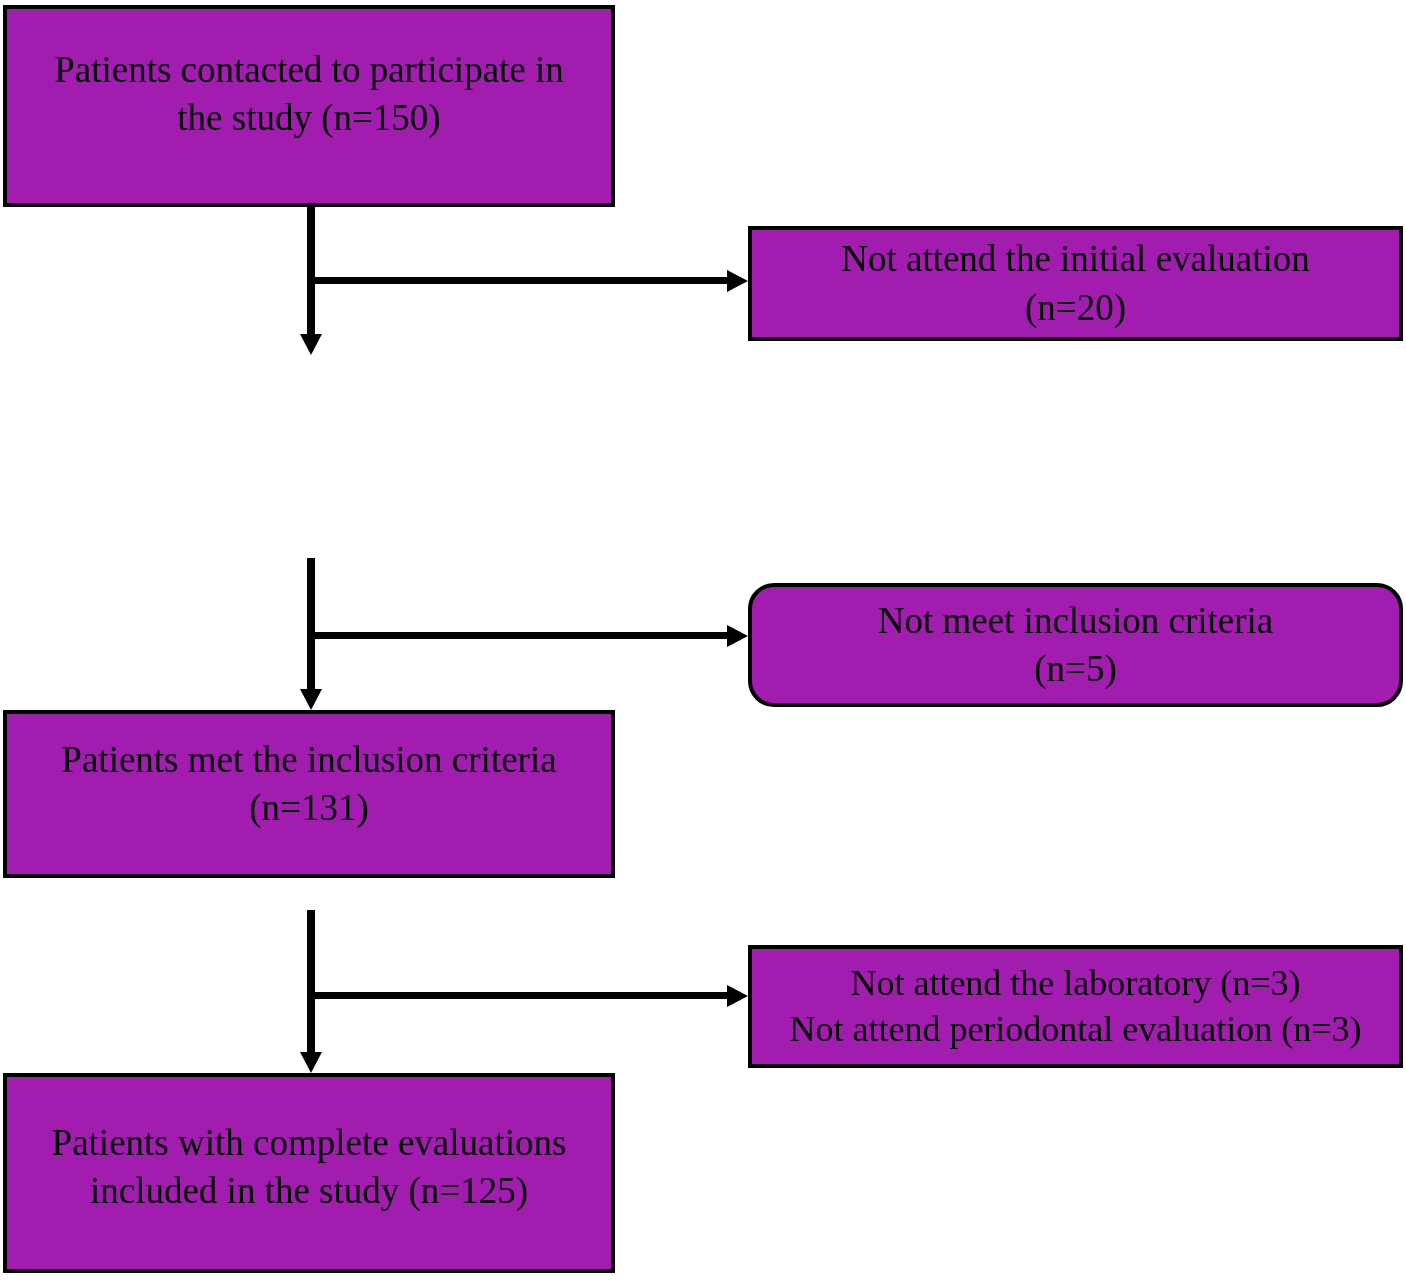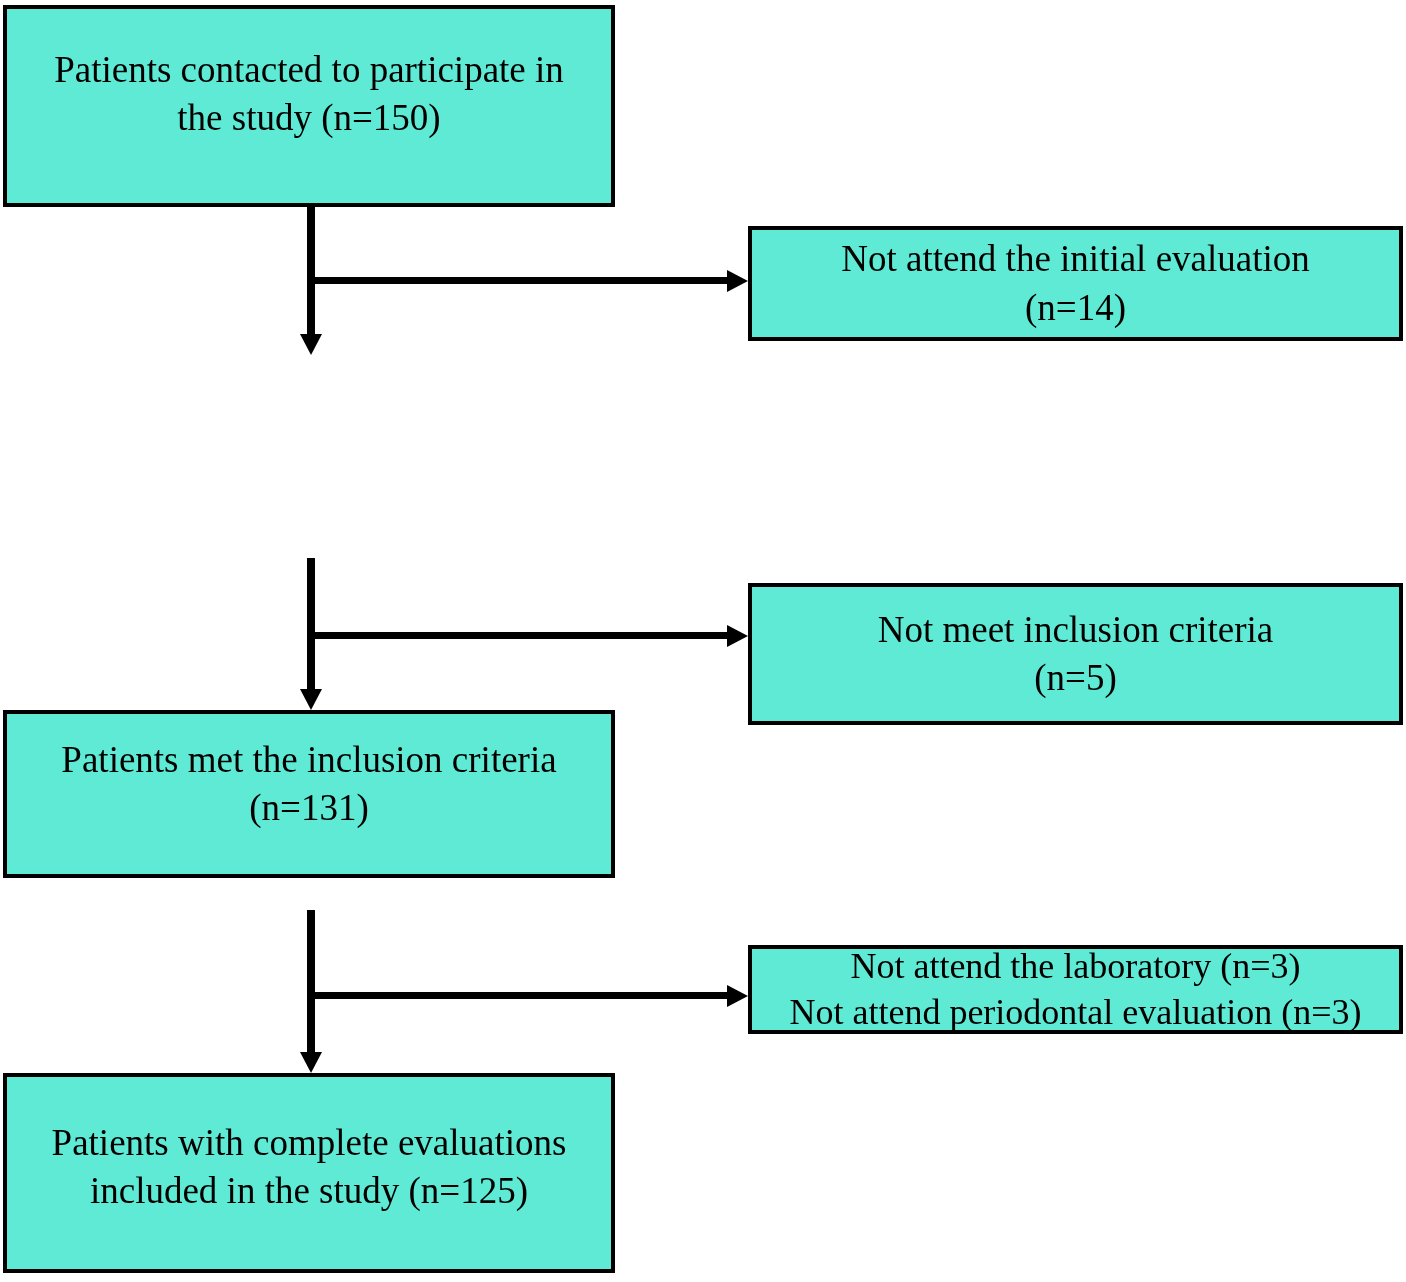--- a/index.html
+++ b/index.html
@@ -12,21 +12,21 @@
     width: 1406px;
     height: 1282px;
     background: #ffffff;
     overflow: hidden;
     font-family: "Liberation Serif", "DejaVu Serif", serif;
   }
   .node {
     position: absolute;
     box-sizing: border-box;
     border: 4px solid #000000;
-    background: #5eead4;
+    background: #a21caf;
     display: flex;
     align-items: center;
     justify-content: center;
   }
   .node-text {
     display: block;
     width: 100%;
     text-align: center;
     color: #000000;
     font-size: 37px;
@@ -44,22 +44,22 @@
   #node-included  { left: 3px;  top: 1073px; width: 612px; height: 200px; }
 
   
   #node-contacted .node-text { transform: translateY(-12px); }
   #node-attended  .node-text { transform: translateY(-8px);  }
   #node-met       .node-text { transform: translateY(-10px); }
   #node-included  .node-text { transform: translateY(-6px);  }
 
   
   #node-excl-1 { left: 748px; top: 226px; width: 655px; height: 115px; }
-  #node-excl-2 { left: 748px; top: 583px; width: 655px; height: 142px; }
-  #node-excl-3 { left: 748px; top: 945px; width: 655px; height: 89px; }
+  #node-excl-2 { left: 748px; top: 583px; width: 655px; height: 124px; border-radius: 26px; }
+  #node-excl-3 { left: 748px; top: 945px; width: 655px; height: 123px; }
 
   #node-excl-3 .node-text { font-size: 36px; line-height: 1.26; }
 
   
   .v-line {
     position: absolute;
     left: 307px;
     width: 8px;
     background: #000000;
   }
@@ -122,21 +122,21 @@
 (n=131)</span>
   </div>
 
   <div class="node" id="node-included">
     <span class="node-text">Patients with complete evaluations
 included in the study (n=125)</span>
   </div>
 
   <div class="node" id="node-excl-1">
     <span class="node-text">Not attend the initial evaluation
-(n=14)</span>
+(n=20)</span>
   </div>
 
   <div class="node" id="node-excl-2">
     <span class="node-text">Not meet inclusion criteria
 (n=5)</span>
   </div>
 
   <div class="node" id="node-excl-3">
     <span class="node-text">Not attend the laboratory (n=3)
 Not attend periodontal evaluation (n=3)</span>

